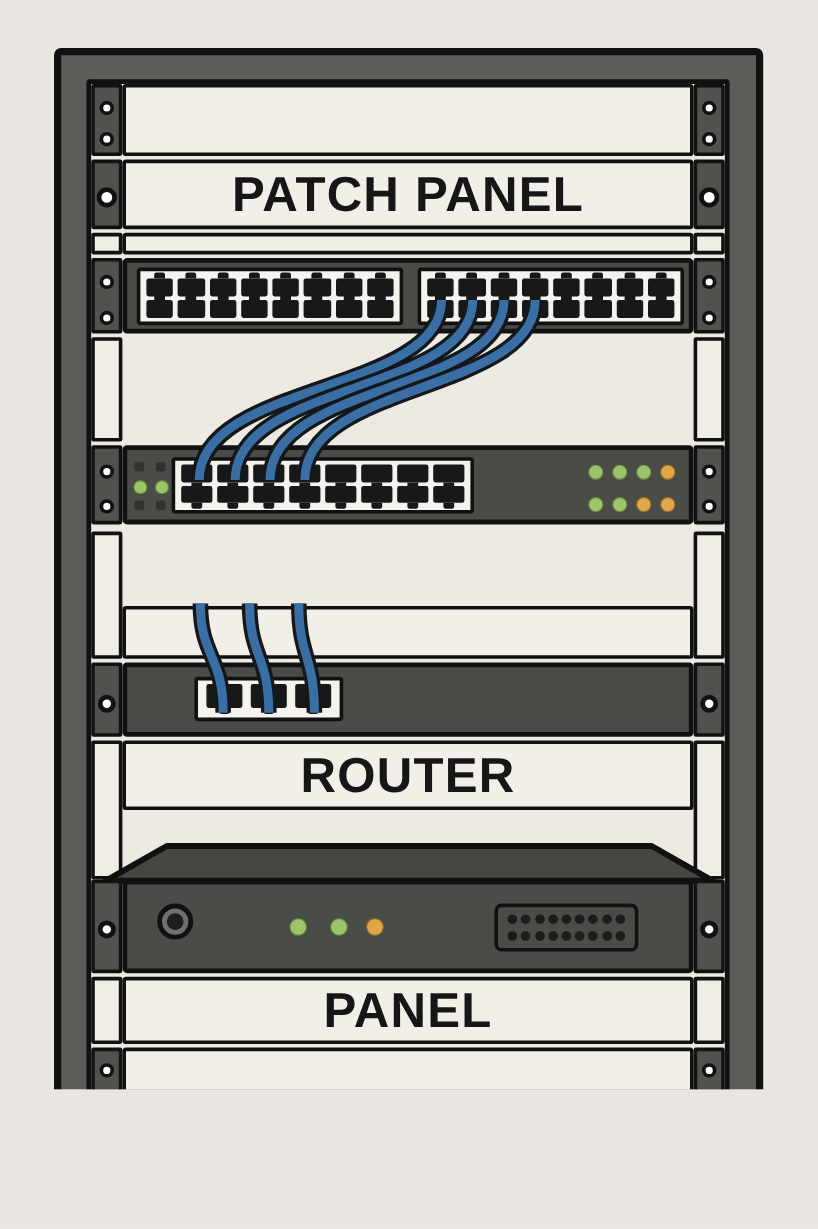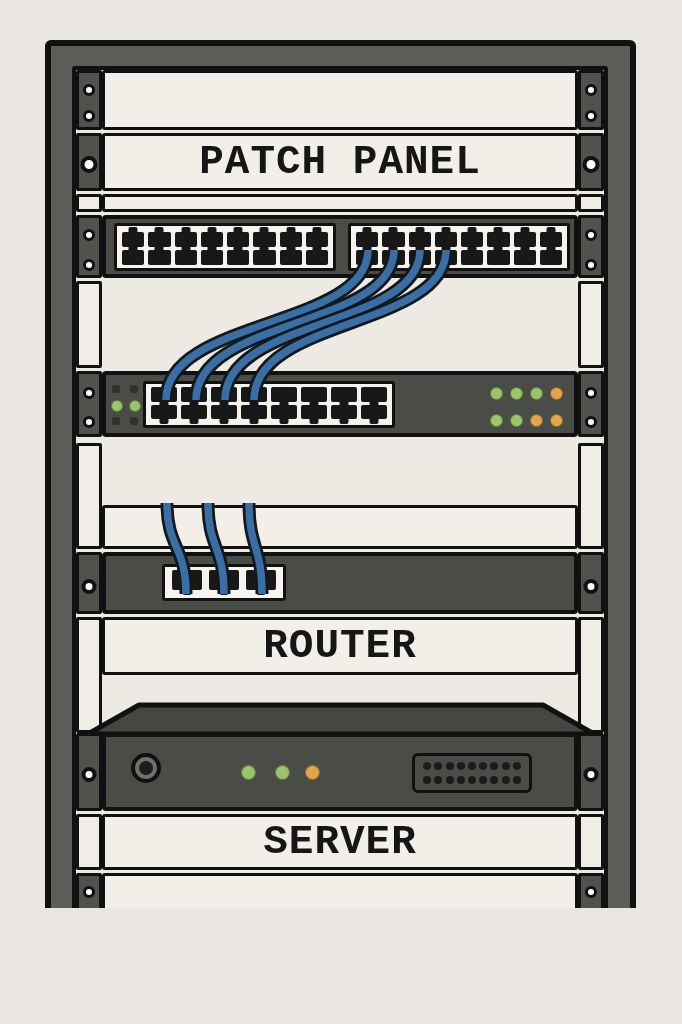--- a/index.html
+++ b/index.html
@@ -1,17 +1,17 @@
 <!DOCTYPE html>
 <html><head>
 <meta charset="utf-8">
 <style>
   html,body{margin:0;padding:0;background:#e9e6e1;}
   .scene{position:relative;width:682px;height:908px;background:#e9e6e1;overflow:hidden;
-         font-family:Liberation Mono, monospace;}
+         font-family:Liberation Sans, sans-serif;}
   .abs{position:absolute;box-sizing:border-box;}
   
   .rack-frame{background:#5b5d59;border:6px solid #111;border-radius:6px;}
   .rack-foot{background:#53554f;border:5px solid #111;border-radius:0 0 6px 6px;}
   .cavity{background:#edeae4;border:4px solid #111;border-radius:3px;}
   .ear{background:#50524d;border:3px solid #111;border-radius:2px;}
   .rail-blank{background:#f0ede7;border:3px solid #111;border-radius:2px;}
   .panel{background:#f2efe9;border:3px solid #111;border-radius:3px;
          display:flex;align-items:center;justify-content:center;}
   .device{background:#4a4c47;border:4px solid #111;border-radius:4px;}
@@ -233,21 +233,21 @@
       <div class="vent-dot"></div>
       <div class="vent-dot"></div>
       <div class="vent-dot"></div>
       <div class="vent-dot"></div>
       <div class="vent-dot"></div>
     </div>
 
   <div class="abs rail-blank" style="left:76px;top:814px;width:26px;height:56px"></div>
   <div class="abs rail-blank" style="left:578px;top:814px;width:26px;height:56px"></div>
   <div class="abs panel" style="left:102px;top:814px;width:476px;height:56px">
-    <span class="label-text">SERVER</span>
+    <span class="label-text">PANEL</span>
   </div>
 
   <div class="abs ear" style="left:76px;top:873px;width:26px;height:59px">
     <div class="hole" style="top:10px"></div>
     <div class="hole" style="top:36px"></div>
   </div>
   <div class="abs ear" style="left:578px;top:873px;width:26px;height:59px">
     <div class="hole" style="top:10px"></div>
     <div class="hole" style="top:36px"></div>
   </div>

